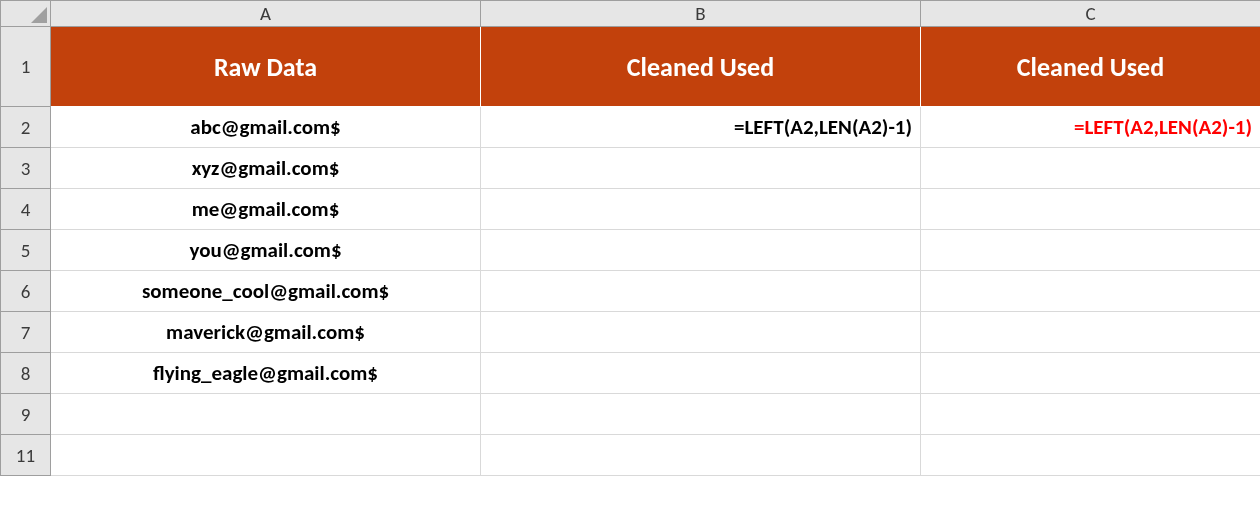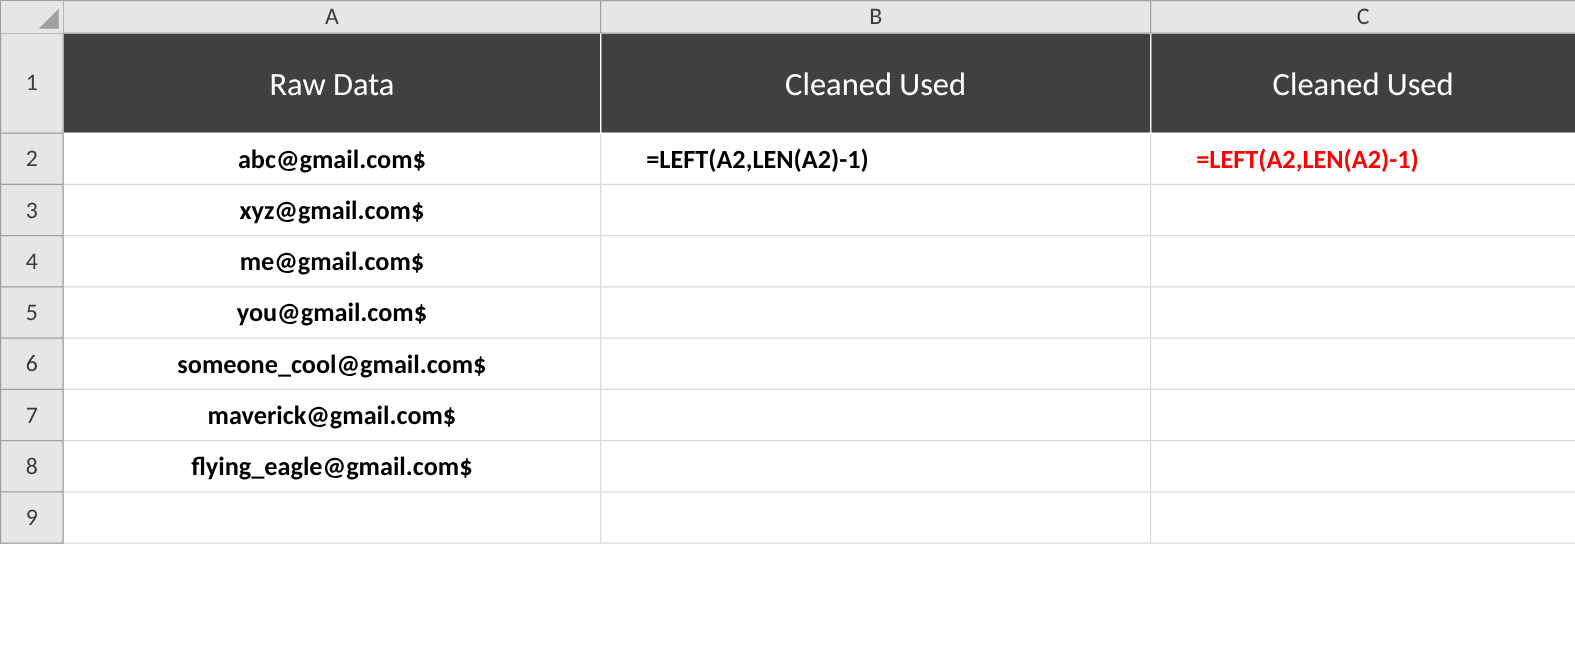--- a/index.html
+++ b/index.html
@@ -60,30 +60,30 @@
     height: 41px;
     padding: 0 8px;
     font-size: 21px;
     color: #000000;
     vertical-align: middle;
     white-space: nowrap;
     overflow: hidden;
   }
   
   td.sheet-header {
-    background: #404040;
+    background: #c2410c;
     color: #ffffff;
-    font-weight: 400;
+    font-weight: 700;
     font-size: 26px;
     text-align: center;
     height: 80px;
     border: 1px solid #ffffff;
   }
   td.center { text-align: center; }
-  td.left   { text-align: left; padding-left: 36px; }
+  td.left   { text-align: right; padding-left: 36px; }
   td.bold   { font-weight: 700; }
   td.red    { color: #ff0000; }
   .colA { width: 430px; }
   .colB { width: 440px; }
   .colC { width: 340px; }
   tr.datarow td.cell { height: 41px; }
 </style>
 </head>
 <body>
 
@@ -160,15 +160,21 @@
   </tr>
 
   <tr class="datarow">
     <th class="rowhdr">9</th>
     <td class="cell"></td>
     <td class="cell"></td>
     <td class="cell"></td>
   </tr>
 
 
+  <tr class="datarow">
+    <th class="rowhdr">11</th>
+    <td class="cell"></td>
+    <td class="cell"></td>
+    <td class="cell"></td>
+  </tr>
 
 </tbody>
   </table>
 
 </body></html>

